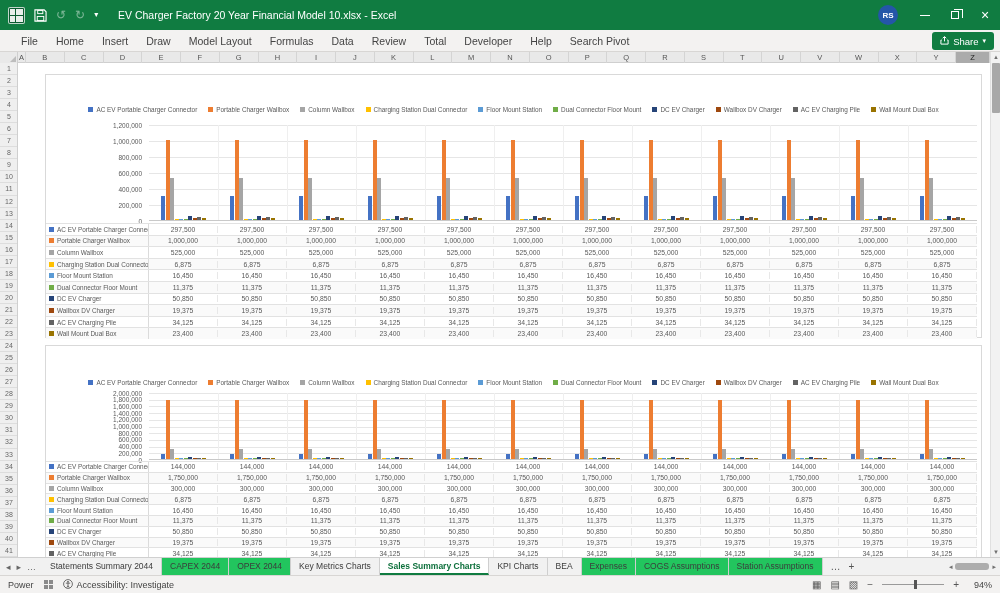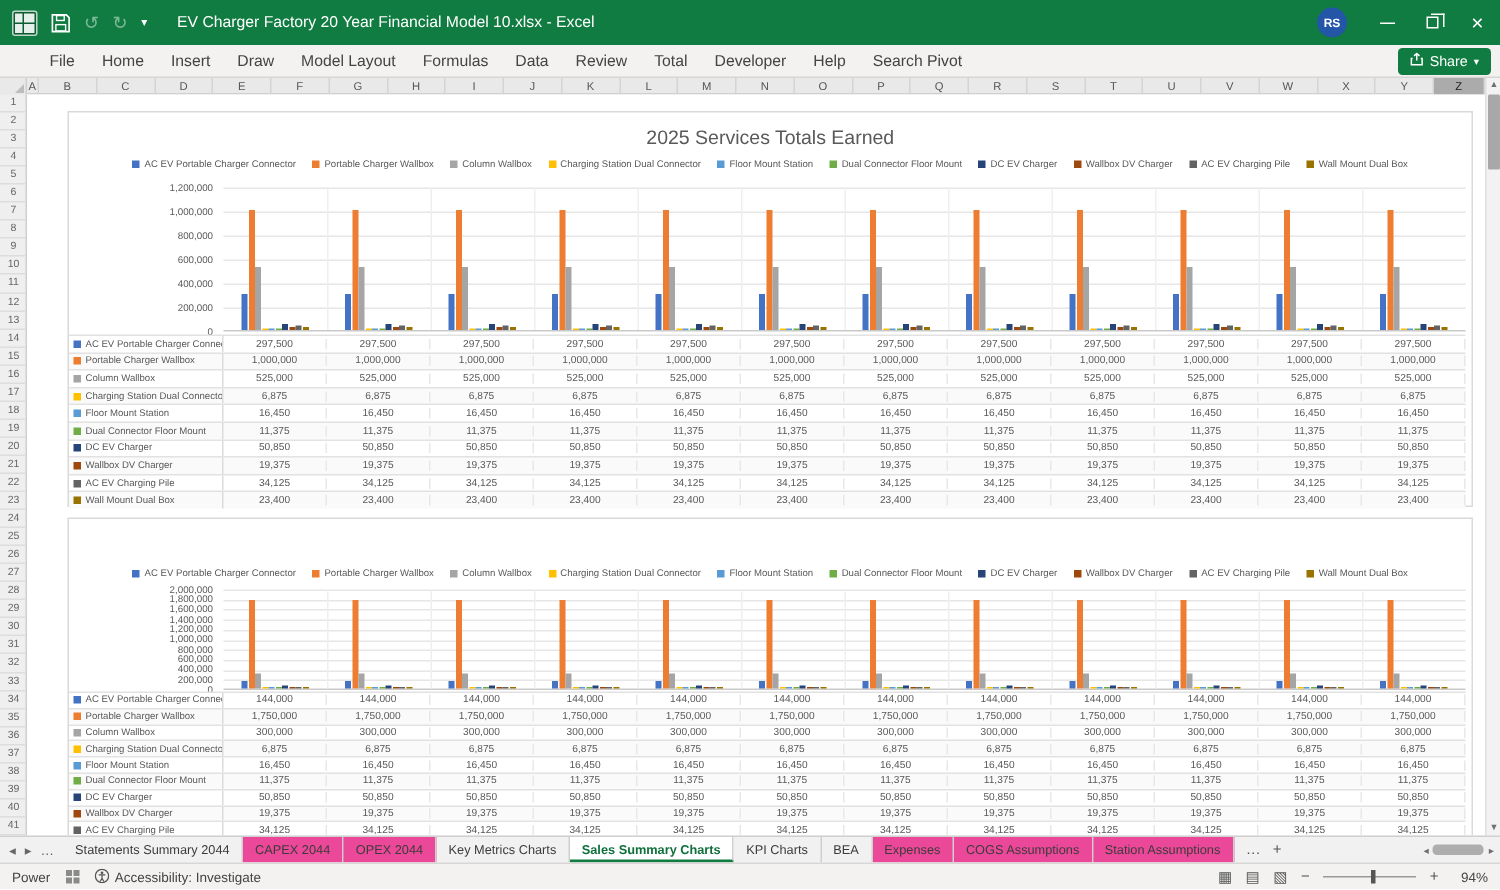--- a/index.html
+++ b/index.html
@@ -20,21 +20,21 @@
   .tb-right { position:absolute; right:0; top:0; height:30px; display:flex; align-items:center; }
   .avatar { width:20px; height:20px; border-radius:50%; background:#2456A8; color:#fff; font-size:8px; font-weight:bold; display:flex; align-items:center; justify-content:center; margin-right:12px; }
   .winbtn { width:30px; height:30px; display:flex; align-items:center; justify-content:center; color:#fff; }
   .min-glyph { width:10px; height:1px; background:#fff; }
   .restore-glyph { position:relative; width:8px; height:8px; border:1px solid #fff; }
   .restore-glyph:before { content:""; position:absolute; top:-3px; left:2px; width:8px; height:8px; border-top:1px solid #fff; border-right:1px solid #fff; }
   .close-glyph { font-size:14px; line-height:14px; }
 
   
   .ribbonbar { position:absolute; top:30px; left:0; width:1000px; height:22px; background:#F3F2F1; border-bottom:1px solid #D8D6D4; display:flex; align-items:center; }
-  .rtab-list { display:flex; height:22px; padding-left:24px; }
+  .rtab-list { display:flex; height:22px; padding-left:12px; }
   .rtab { font-size:10.5px; color:#444; padding:0 9px; line-height:22px; white-space:nowrap; cursor:default; }
   .share-btn { position:absolute; right:6px; top:2px; height:18px; background:#107C41; color:#fff; border-radius:3px; font-size:9.5px; display:flex; align-items:center; gap:4px; padding:0 8px; }
 
   
   .colheaders { position:absolute; top:52px; left:0; width:990px; height:11px; display:flex; background:#E9E9E9; border-bottom:1px solid #CFCFCF; }
   .corner { width:18px; height:11px; background:#E9E9E9; border-right:1px solid #CFCFCF; position:relative; }
   .corner:after { content:""; position:absolute; right:1px; bottom:1px; border-left:6px solid transparent; border-bottom:6px solid #BDBDBD; }
   .colh { height:11px; font-size:7.5px; color:#555; text-align:center; line-height:11px; border-right:1px solid #D4D4D4; overflow:hidden; }
   .colh.selected { background:#ABABAB; color:#222; }
   .rowgutter { position:absolute; top:63px; left:0; width:18px; height:494px; background:#EFEFEF; border-right:1px solid #CFCFCF; overflow:hidden; }
@@ -61,21 +61,21 @@
 
   
   .vscroll { position:absolute; top:52px; right:0; width:10px; height:505px; background:#F2F2F2; border-left:1px solid #E0E0E0; }
   .vscroll .arr { position:absolute; left:0; width:10px; height:10px; color:#707070; font-size:6px; text-align:center; line-height:10px; }
   .vthumb { position:absolute; top:11px; left:1px; width:8px; height:50px; background:#A8A8A8; border-radius:1px; }
 
   
   .tabbar { position:absolute; top:557px; left:0; width:1000px; height:18px; background:#F1F1F1; border-top:1px solid #D0D0D0; display:flex; align-items:stretch; }
   .tabnav { display:flex; align-items:center; gap:6px; padding:0 6px; color:#666; font-size:9px; }
   .sheettab { font-size:8.5px; color:#3b3b3b; padding:0 8px; line-height:17px; white-space:nowrap; border-right:1px solid #CFCFCF; cursor:default; }
-  .sheettab.yellow { background:#ec4899; }
+  .sheettab.yellow { background:#22c55e; }
   .sheettab.active { background:#fff; color:#0E703C; font-weight:bold; border-bottom:2px solid #107C41; }
   .tab-actions { display:flex; align-items:center; gap:8px; padding:0 8px; color:#555; font-size:10px; }
   .hscroll { margin-left:auto; display:flex; align-items:center; gap:3px; padding-right:4px; color:#707070; font-size:7px; }
   .hthumb { width:34px; height:7px; background:#ADADAD; border-radius:3px; }
 
   
   .statusbar { position:absolute; top:575px; left:0; width:1000px; height:18px; background:#F3F2F1; border-top:1px solid #D8D6D4; display:flex; align-items:center; font-size:9px; color:#444; }
   .statusbar .left { display:flex; align-items:center; gap:10px; padding-left:8px; }
   .macro-icon { width:9px; height:9px; display:grid; grid-template-columns:1fr 1fr; grid-template-rows:1fr 1fr; gap:1px; }
   .macro-icon span { background:#8a8a8a; }
@@ -221,21 +221,20 @@
       <div class="rowh" style="height: 12.05px; line-height: 11px;">37</div>
       <div class="rowh" style="height: 12.05px; line-height: 11px;">38</div>
       <div class="rowh" style="height: 12.05px; line-height: 11px;">39</div>
       <div class="rowh" style="height: 12.05px; line-height: 11px;">40</div>
       <div class="rowh" style="height: 12.05px; line-height: 11px;">41</div>
       <div class="rowh" style="height: 12.05px; line-height: 11px;">42</div>
     </div>
 
   <div class="viewport">
     <div class="chart" id="chart0" style="top: 11px; height: 264px;">
-        <div class="chart-title" style="top: 9px;">2025 Services Totals Earned</div>
         <div class="legend" style="top: 31px;">
           <span class="legend-item">
             <span class="swatch" style="background: rgb(68, 114, 196);"></span>
             <span>AC EV Portable Charger Connector</span>
           </span>
           <span class="legend-item">
             <span class="swatch" style="background: rgb(237, 125, 49);"></span>
             <span>Portable Charger Wallbox</span>
           </span>
           <span class="legend-item">

